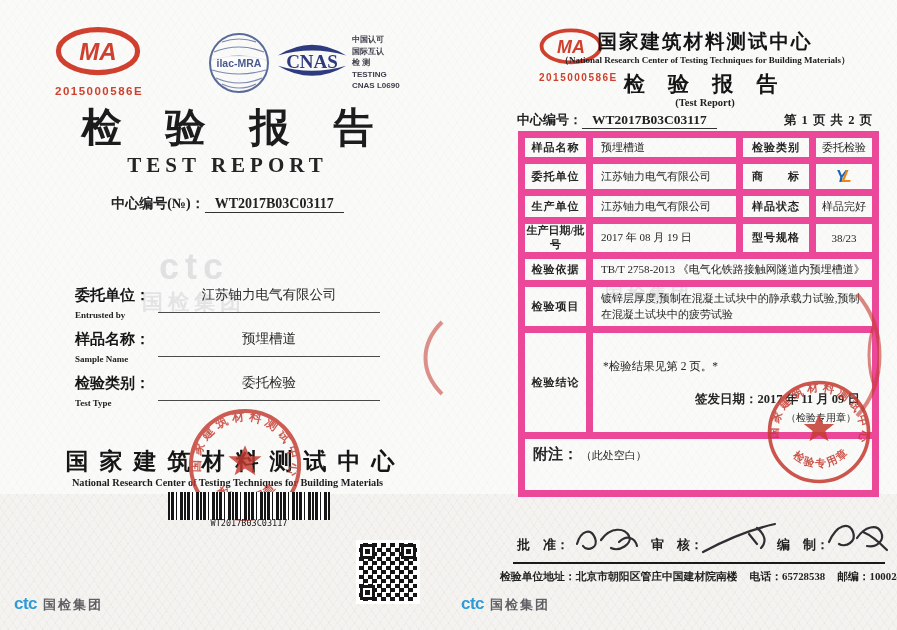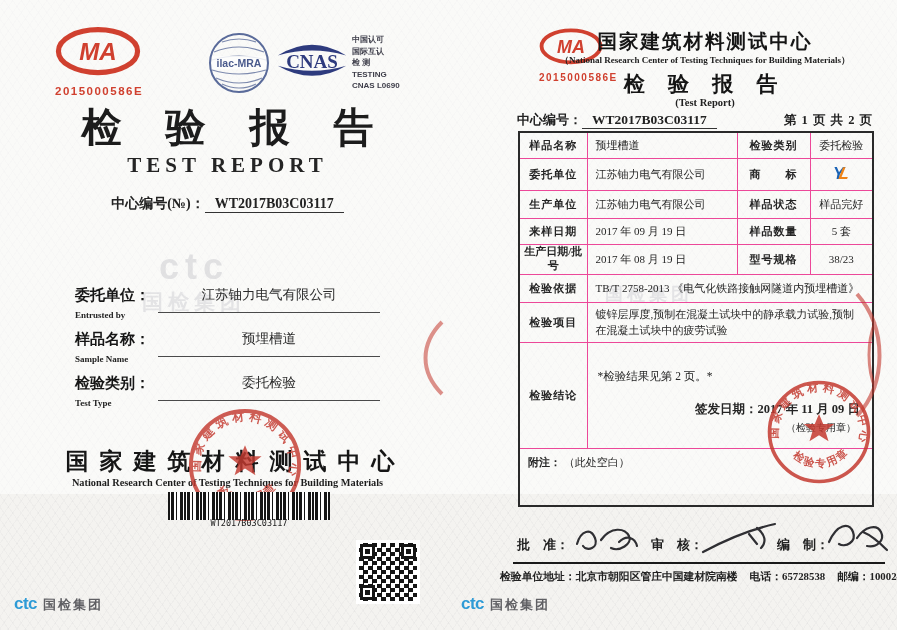--- a/index.html
+++ b/index.html
@@ -49,32 +49,32 @@
   .edge-seal { opacity:.55; }
 
   
   .r-org { left:100px; top:28px; width:300px; text-align:center; font-size:19.5px; font-weight:bold; letter-spacing:2px; color:#151515; }
   .r-org-en { left:88px; top:54px; width:324px; text-align:center; font-size:9px; font-weight:bold; color:#1d1d1d; }
   .r-title { left:105px; top:70px; width:290px; text-align:center; font-size:21px; font-weight:bold; letter-spacing:9px; color:#151515; }
   .r-title-en { left:105px; top:97px; width:290px; text-align:center; font-size:10.5px; font-weight:bold; }
   .r-no { left:62px; top:111px; font-size:13px; font-weight:bold; }
   .r-pageinfo { right:24px; top:112px; font-size:12.5px; font-weight:bold; letter-spacing:1px; }
   table.rpt { position:absolute; left:63px; top:131px; width:354px; border-collapse:collapse; table-layout:fixed; }
-  table.rpt td { border:1px solid #ec4899; font-size:11px; color:#252525; }
+  table.rpt td { border:7px solid #ec4899; font-size:11px; color:#252525; }
   table.rpt { border:2px solid #2a2a2a; }
   td.lbl { font-weight:bold; font-size:12.5px; text-align:center; letter-spacing:1px; }
   td.lbl-sm { font-weight:bold; font-size:11.5px; text-align:center; line-height:1.25; }
   td.val { padding-left:8px; }
   td.val-c { text-align:center; }
   .concl-cell { position:relative;margin-left:21px; }
   .concl-note { position:absolute; left:10px; top:26px; font-size:11.5px; }
   .issue-date { position:absolute; right:12px; top:58px; font-size:12.5px; font-weight:bold; }
   .seal-note { position:absolute; right:16px; top:78px; font-size:10px; }
   .remark-cell { vertical-align:top; padding:6px 8px; }
-  .remark-lbl { font-weight:bold; font-size:11px; }
+  .remark-lbl { font-weight:bold; font-size:15px; }
   .rp-watermark { left:150px; top:282px; font-size:18px; color:#d3d3d8; letter-spacing:4px; font-weight:bold; opacity:.55; pointer-events:none; }
   .sig-lbl { font-size:13px; font-weight:bold; top:536px; }
   .divider { left:58px; top:562px; width:372px; height:2px; background:#1a1a1a; }
   .addr-row { left:50px; top:570px; width:392px; display:flex; justify-content:center; gap:12px; font-size:10.8px; font-weight:bold; white-space:nowrap; }
   .tm-y { color:#1a63b5; font-style:italic; font-weight:900; font-size:17px; font-family:"Liberation Sans",sans-serif; }
   .tm-l { color:#ef8418; font-style:italic; font-weight:900; font-size:17px; font-family:"Liberation Sans",sans-serif; margin-left:-5px; display:inline-block; transform:skewX(-12deg); }
 </style>
 </head>
 <body>
 
@@ -211,26 +211,20 @@
       <td class="val">江苏铀力电气有限公司</td>
       <td class="lbl">商　　标</td>
       <td class="val-c"><span class="tm-y">Y</span><span class="tm-l">L</span></td>
     </tr>
     <tr style="height:28px;">
       <td class="lbl">生产单位</td>
       <td class="val">江苏铀力电气有限公司</td>
       <td class="lbl">样品状态</td>
       <td class="val-c">样品完好</td>
     </tr>
-    <tr style="height:26px;">
-      <td class="lbl">来样日期</td>
-      <td class="val">2017 年 09 月 19 日</td>
-      <td class="lbl">样品数量</td>
-      <td class="val-c">5 套</td>
-    </tr>
     <tr style="height:30px;">
       <td class="lbl-sm">生产日期/批号</td>
       <td class="val">2017 年 08 月 19 日</td>
       <td class="lbl">型号规格</td>
       <td class="val-c">38/23</td>
     </tr>
     <tr style="height:28px;">
       <td class="lbl">检验依据</td>
       <td class="val" colspan="3">TB/T 2758-2013 《电气化铁路接触网隧道内预埋槽道》</td>
     </tr>

